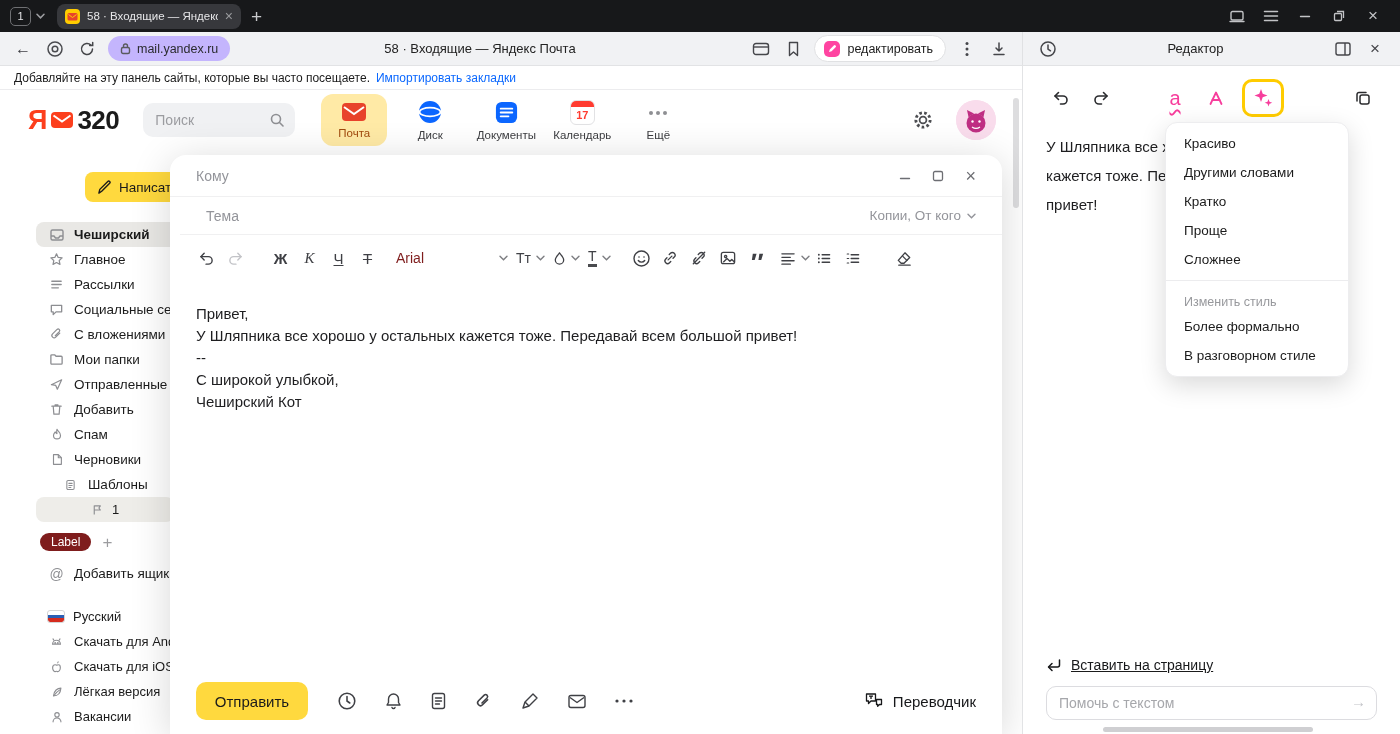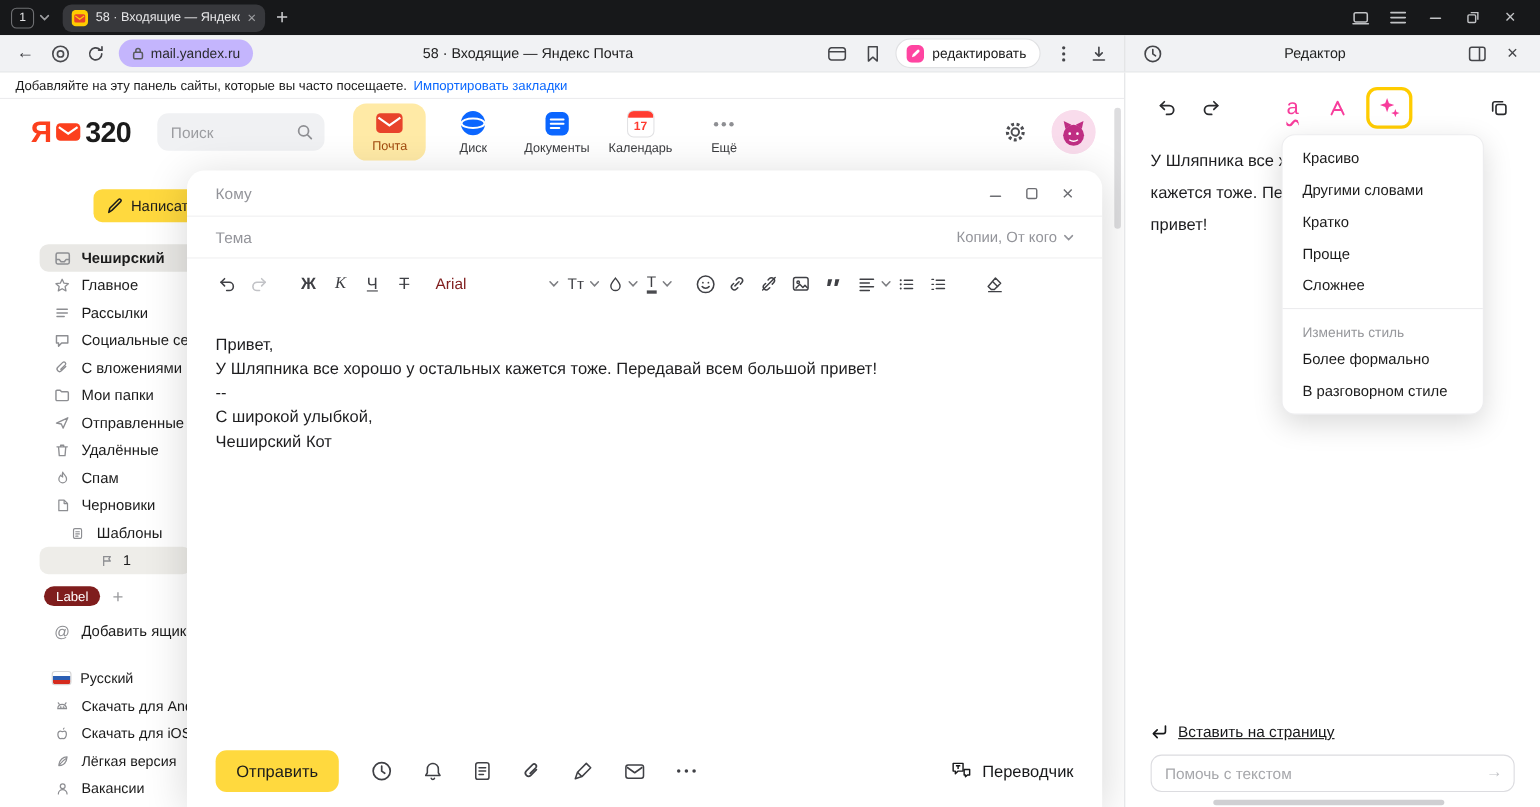--- a/index.html
+++ b/index.html
@@ -74,21 +74,21 @@
   .label-add{color:#9b9c9f;font-size:17px;line-height:1;}
   .addbox{margin-top:8px;}
   .foot-links{margin-top:18px;}
   .foot-links li{display:flex;align-items:center;gap:9px;height:25px;margin-left:16px;padding-left:12px;font-size:13px;color:#1b1b1b;white-space:nowrap;}
   .ruflag{width:16px;height:11px;border-radius:2px;background:linear-gradient(#fff 33%,#2b5fb4 33% 66%,#d52b1e 66%);outline:1px solid #d5d5d6;flex:none;}
   .vscroll{position:absolute;right:3px;top:8px;width:6px;height:110px;background:#dddddf;border-radius:3px;}
 
   
   .compose{position:absolute;left:170px;top:65px;right:20px;bottom:0;background:#fff;border-radius:16px 16px 0 0;box-shadow:0 6px 40px rgba(0,0,0,.16);display:flex;flex-direction:column;z-index:5;}
   .crow{display:flex;align-items:center;height:42px;padding:0 26px;border-bottom:1px solid #f0f0f1;}
-  .crow.r2{height:38px;}
+  .crow.r2{height:38px;margin-left:10px;}
   .muted{color:#93949a;font-size:14px;}
   .wctls{margin-left:auto;display:flex;gap:21px;align-items:center;color:#6d6e73;}
   .cc{margin-left:auto;display:flex;gap:6px;align-items:center;color:#93949a;font-size:13.5px;}
   .ctools{display:flex;align-items:center;height:46px;padding:0 22px;color:#3f4045;}
   .ti{display:flex;align-items:center;justify-content:center;min-width:29px;height:30px;font-size:15px;}
   .dim{color:#c2c3c7;}
   .tb-b{font-weight:700;}
   .tb-i{font-style:italic;font-family:"Liberation Serif",serif;}
   .tb-u{text-decoration:underline;}
   .tb-s{text-decoration:line-through;}
@@ -396,21 +396,21 @@
                   </svg>
                 </span>
               <span class="flabel">Отправленные</span>
             </li>
             <li class="frow">
               <span class="fic">
                   <svg width="15" height="15" viewBox="0 0 16 16" fill="none" stroke="currentColor" stroke-width="1.3" stroke-linecap="round" stroke-linejoin="round">
                     <path d="M3 4.5h10M6.5 4.5V3h3v1.5M4.5 4.5l.7 8.5h5.6l.7-8.5"></path>
                   </svg>
                 </span>
-              <span class="flabel">Удалённые</span>
+              <span class="flabel">Добавить</span>
             </li>
             <li class="frow">
               <span class="fic">
                   <svg width="14" height="15" viewBox="0 0 16 16" fill="none" stroke="currentColor" stroke-width="1.3" stroke-linejoin="round">
                     <path d="M8 2c1 2.5 4 3.5 4 7a4 4 0 11-8 0c0-2 1.2-3 2-4 .3 1 .8 1.5 2 2-.5-1.8-.6-3.5 0-5z"></path>
                   </svg>
                 </span>
               <span class="flabel">Спам</span>
             </li>
             <li class="frow">

